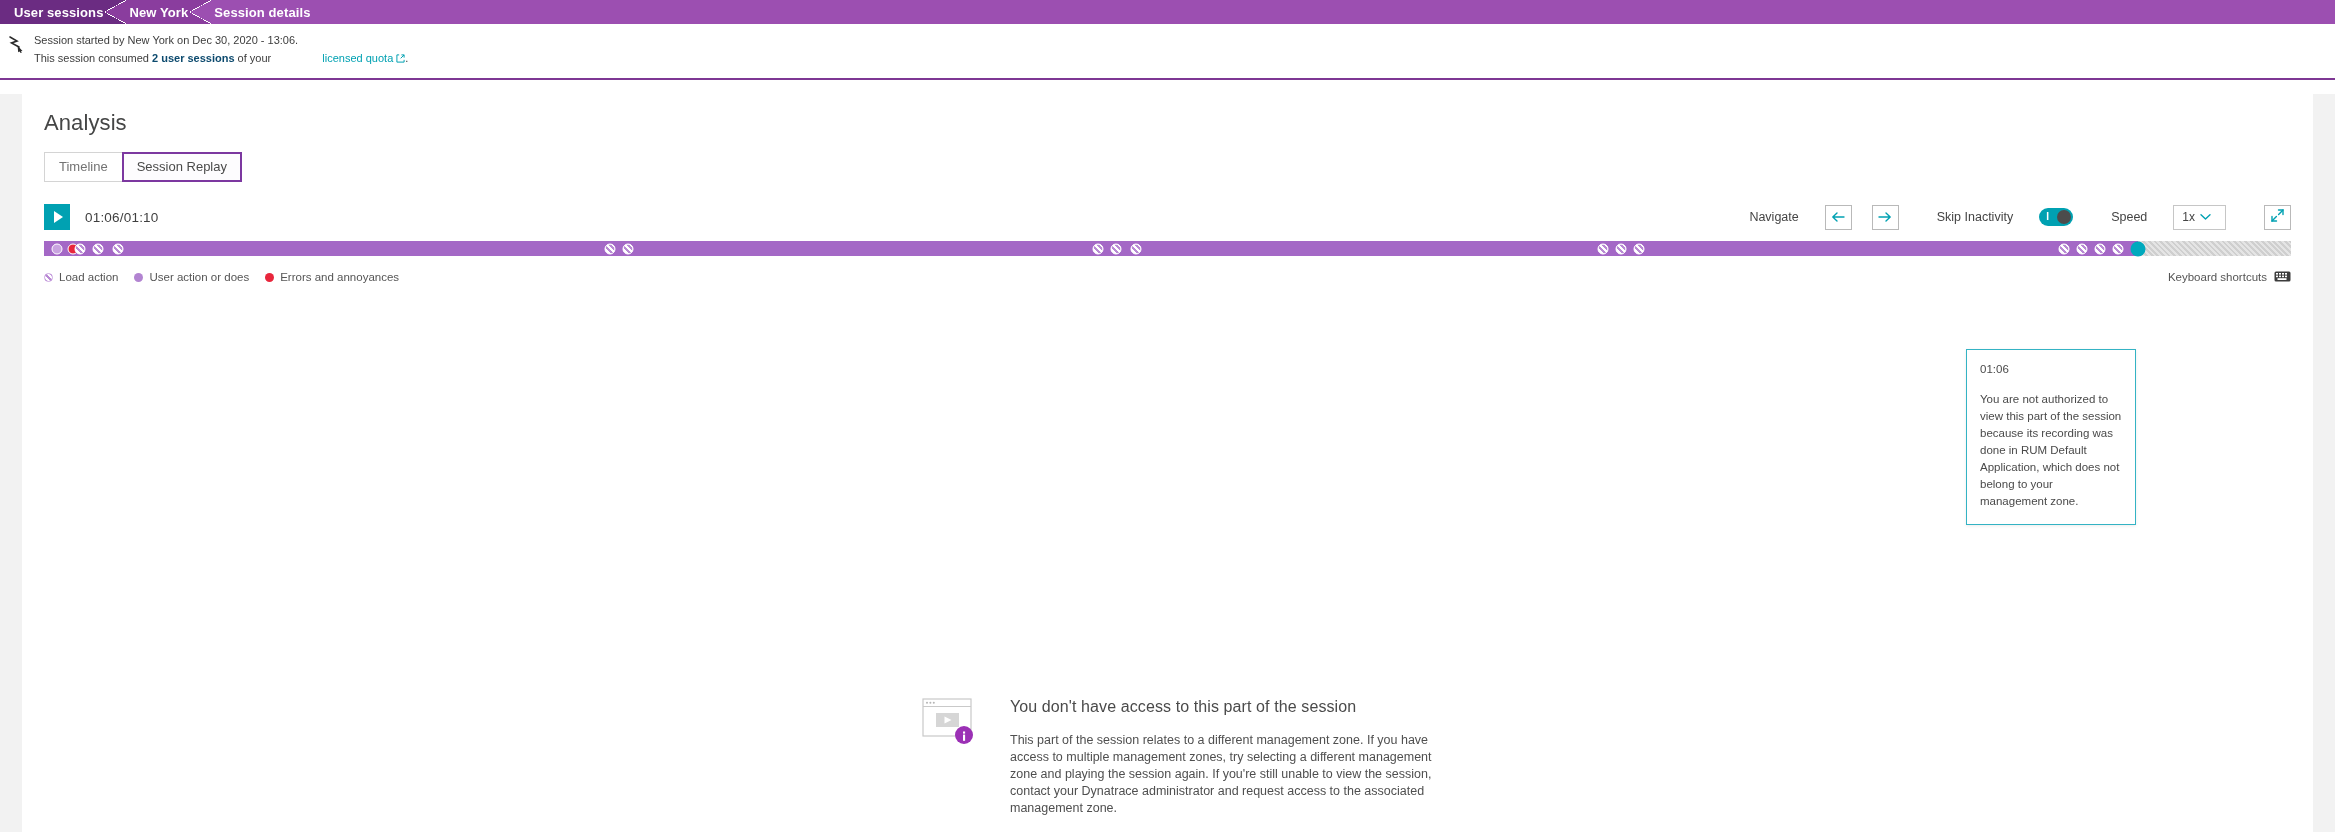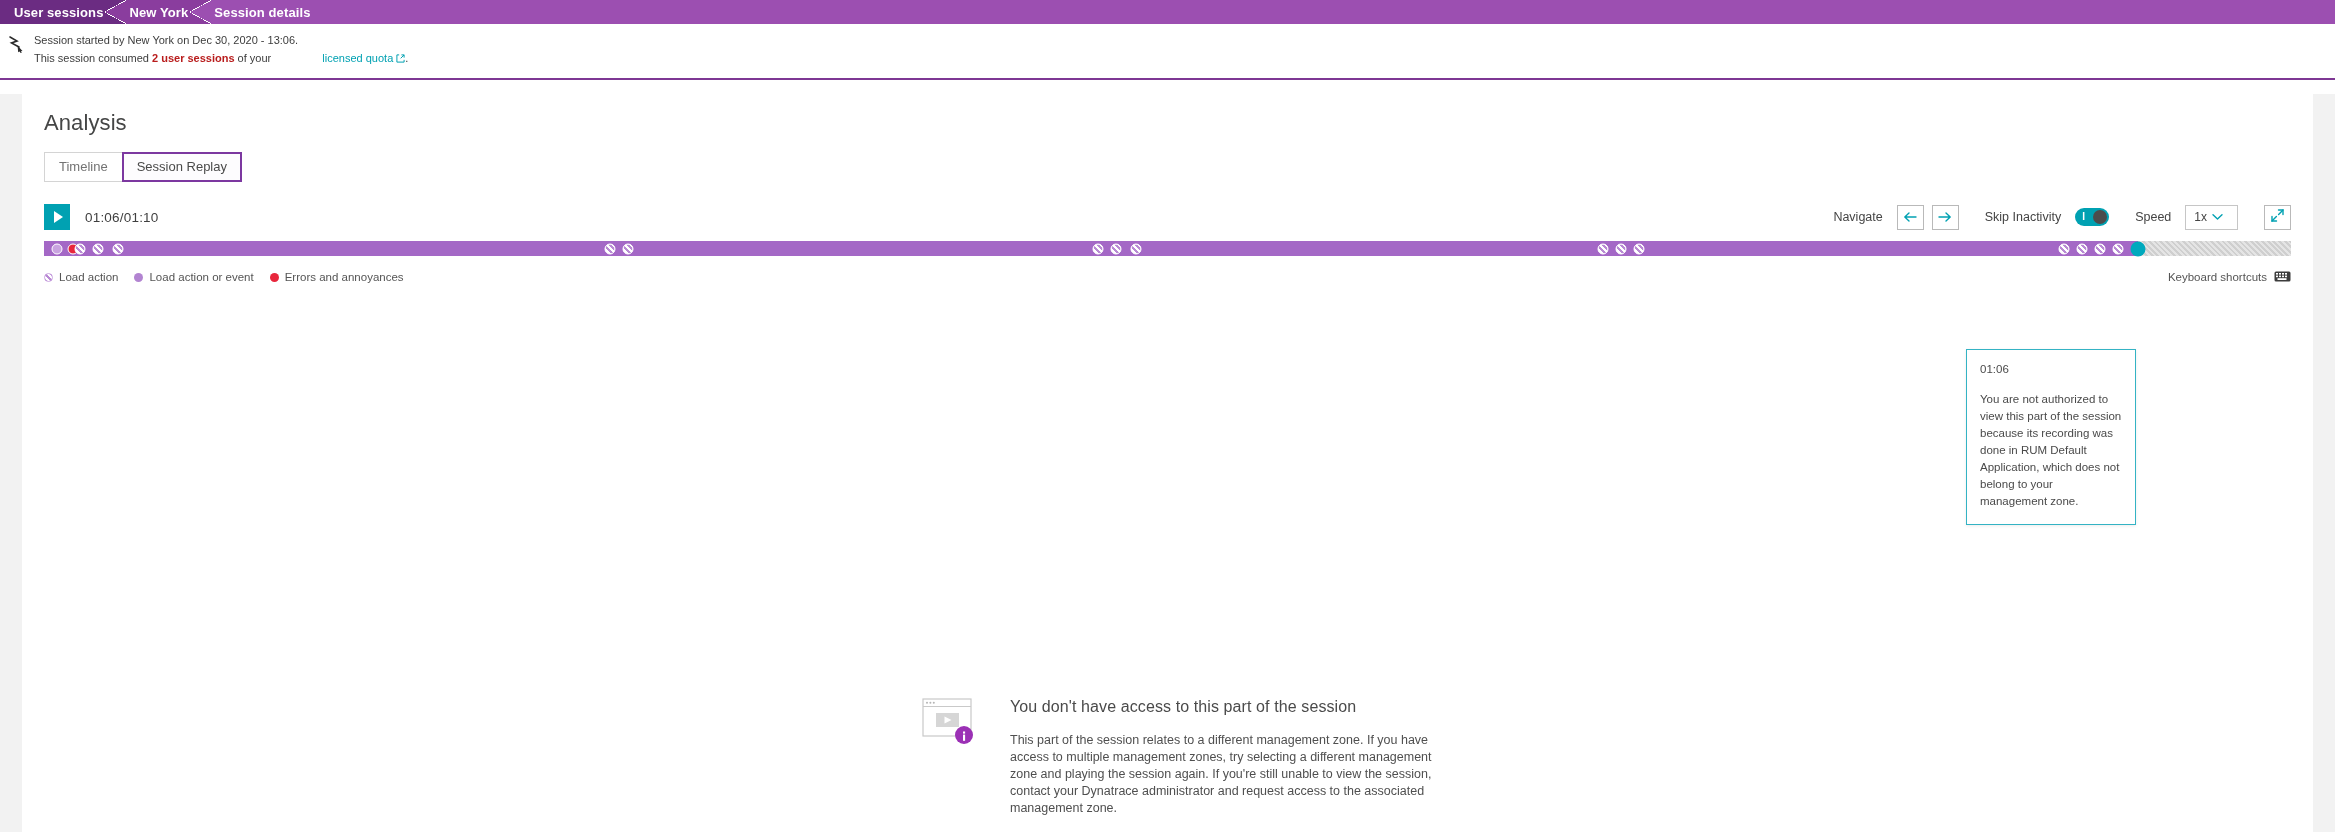--- a/index.html
+++ b/index.html
@@ -85,21 +85,21 @@
   }
   .session-icon {
     width: 34px;
     min-width: 34px;
     padding-top: 3px;
     display: flex;
     justify-content: center;
     color: #2b2b2b;
   }
   .session-lines { font-size: 11px; line-height: 17.5px; color: #3c3c3c; }
-  .session-lines .bold { font-weight: bold; color: #b91c1c; text-align: right; }
+  .session-lines .bold { font-weight: bold; color: #0c4a6e; text-align: right; }
   .link-quota { color: #00a1b2; text-decoration: none; padding-left: 48px; }
   .ext-icon { display: inline-block; vertical-align: -1px; margin-left: 3px; }
 
   
   .page-body {
     background: #f2f2f2;
     height: calc(832px - 24px - 48px);
     padding: 0;
   }
   .analysis-card {
@@ -162,21 +162,21 @@
   .time-label {
     font-size: 13.5px;
     color: #3f3f3f;
     margin-left: 15px;
     letter-spacing: .2px;
   }
   .ctrl-right {
     margin-left: auto;
     display: flex;
     align-items: center;
-    gap: 4px;
+    gap: 16px;
     font-size: 12.5px;
     color: #444;
   }
   .ctrl-label { margin-right: 10px; white-space: nowrap; }
   .nav-btn {
     width: 27px; height: 25px;
     border: 1px solid #b9b9b9;
     background: #fff;
     display: flex; align-items: center; justify-content: center;
     color: #00a1b2;
@@ -482,21 +482,21 @@
       <div class="tl-playhead" id="playhead" style="left: 93.2%;"></div>
     </div>
 
     <div class="legend-row">
       <div class="legend-item">
         <span class="legend-dot load"></span>
         <span>Load action</span>
       </div>
       <div class="legend-item">
         <span class="legend-dot user"></span>
-        <span>Load action or event</span>
+        <span>User action or does</span>
       </div>
       <div class="legend-item">
         <span class="legend-dot error"></span>
         <span>Errors and annoyances</span>
       </div>
 
       <div class="kbd-shortcuts">
         <span>Keyboard shortcuts</span>
         <span class="kbd-icon">
           <svg width="17" height="11" viewBox="0 0 17 11">

